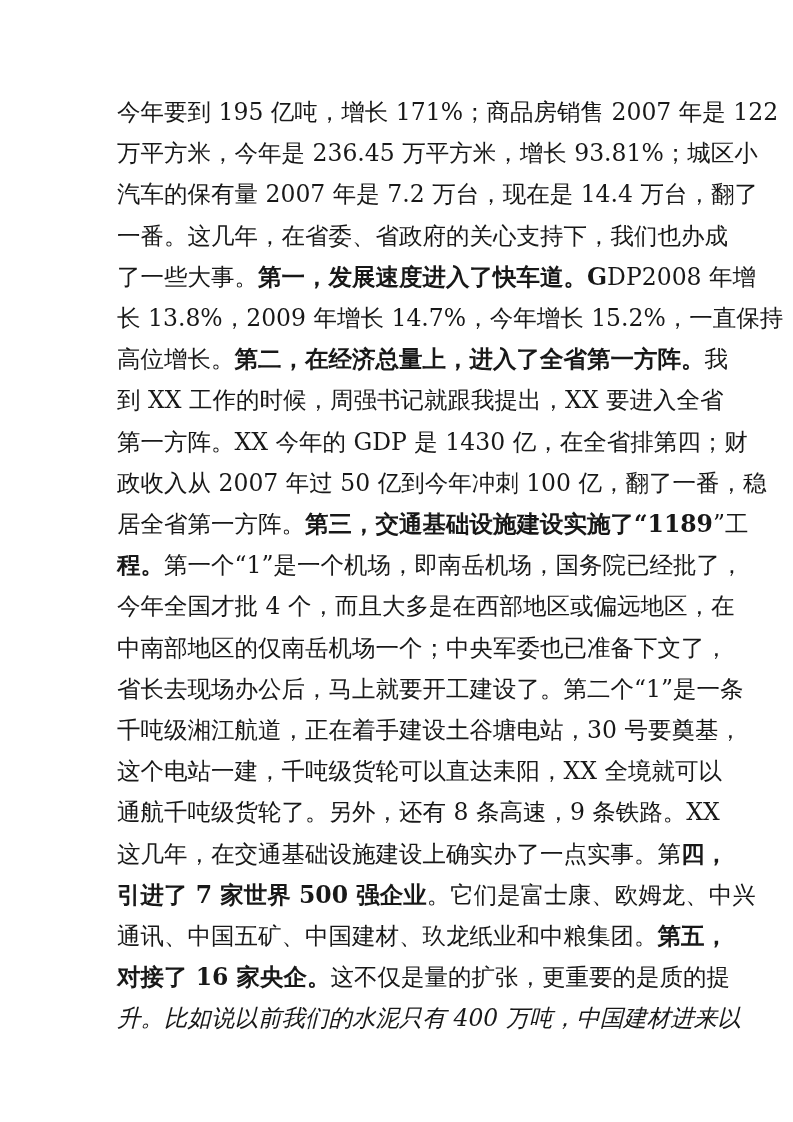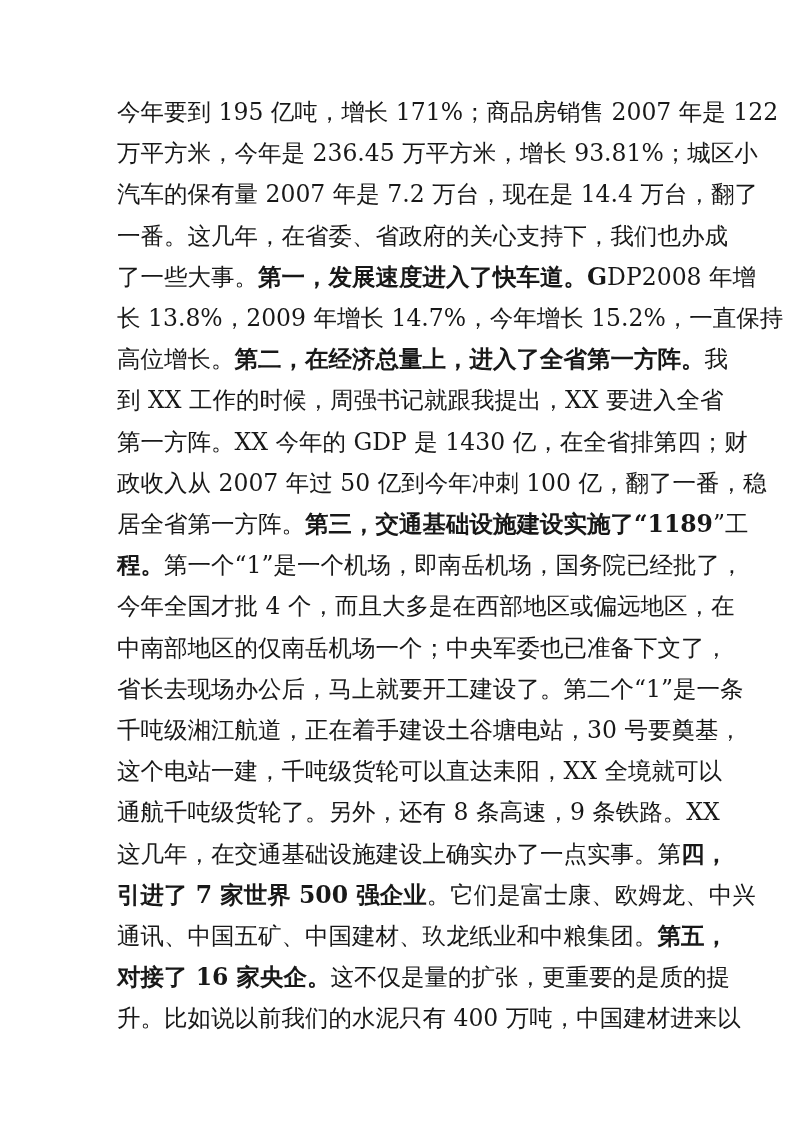--- a/index.html
+++ b/index.html
@@ -39,20 +39,21 @@
   
   .doc-line.justify {
     display: flex;
     justify-content: space-between;
   }
   .doc-line.justify > span.seg {
     white-space: pre;
   }
   .doc-line.last {
     display: block;
+    font-style: italic;
   }
   .b {
     font-weight: 700;
   }
 </style>
 </head>
 <body>
 
 <div class="page">
   <div class="doc-body">

